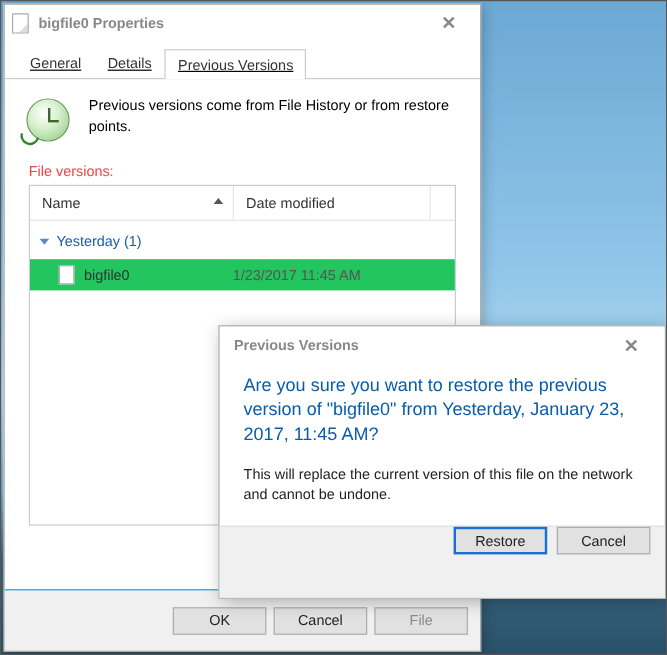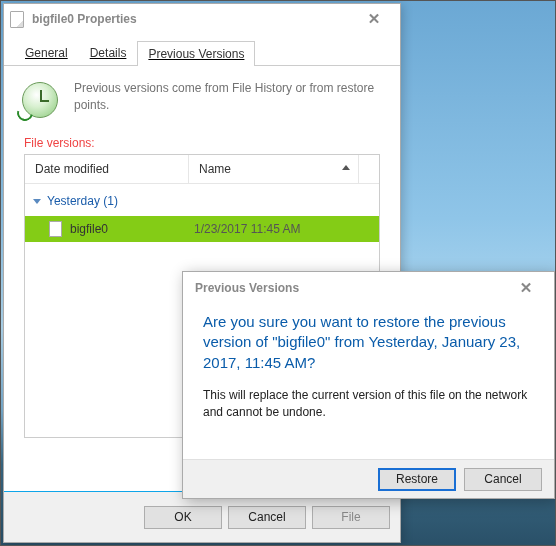--- a/index.html
+++ b/index.html
@@ -108,21 +108,21 @@
   left: -6px; bottom: -4px;
   width: 16px; height: 16px;
   border: 2px solid #2a8a2a;
   border-top-color: transparent;
   border-right-color: transparent;
   border-radius: 50%;
   transform: rotate(-30deg);
 }
 .intro-text {
   font-size: 12px;
-  color: #737373;
+  color: #000000;
   line-height: 1.4;
   padding-right: 10px;
 }
 .section-label {
   font-size: 12px;
   color: #ef4444;
   margin: 4px 0 4px 6px;
 }
 .listbox {
   border: 1px solid #ccc;
@@ -161,21 +161,21 @@
 .chev {
   width: 0; height: 0;
   border-left: 4px solid transparent;
   border-right: 4px solid transparent;
   border-top: 5px solid #5a8ac0;
   margin-right: 6px;
 }
 .item-row {
   display: flex;
   align-items: center;
-  background: #84cc16;
+  background: #22c55e;
   padding: 5px 8px 5px 24px;
   font-size: 12px;
   color: #333;
 }
 .item-row .fi {
   width: 13px; height: 16px;
   border: 1px solid #aaa;
   background: #fff;
   margin-right: 8px;
 }
@@ -225,26 +225,26 @@
   margin-bottom: 14px;
 }
 .confirm-sub {
   color: #222;
   font-size: 12px;
   line-height: 1.4;
 }
 .confirm-footer {
   position: absolute;
   bottom: 0; left: 0; right: 0;
-  height: 39px;
+  height: 60px;
   background: #f0f0f0;
   border-top: 1px solid #e0e0e0;
   display: flex;
   justify-content: flex-end;
-  align-items: center;
+  align-items: flex-start;
   padding: 0 12px;
   gap: 8px;
 }
 .btn-primary {
   border: 2px solid #1a6fd4;
 }
 </style>
 </head>
 <body>
 
@@ -262,25 +262,25 @@
   <div class="tab-content">
     <div class="intro">
       <div class="clock-icon">
           <div class="arrow-overlay"></div>
         </div>
       <div class="intro-text">Previous versions come from File History or from restore points.</div>
     </div>
     <div class="section-label">File versions:</div>
     <div class="listbox">
       <div class="lb-header">
-        <div class="lb-col lb-col2">Date modified</div>
         <div class="lb-col lb-col1">
           <span>Name</span>
           <span class="sort-caret"></span>
         </div>
+        <div class="lb-col lb-col2">Date modified</div>
         <div class="lb-col lb-col3"></div>
       </div>
       <div class="group-row">
         <span class="chev"></span>
         <span>Yesterday (1)</span>
       </div>
       <div class="item-row">
         <div class="fi"></div>
         <div class="item-name">bigfile0</div>
         <div class="item-date">1/23/2017 11:45 AM</div>

